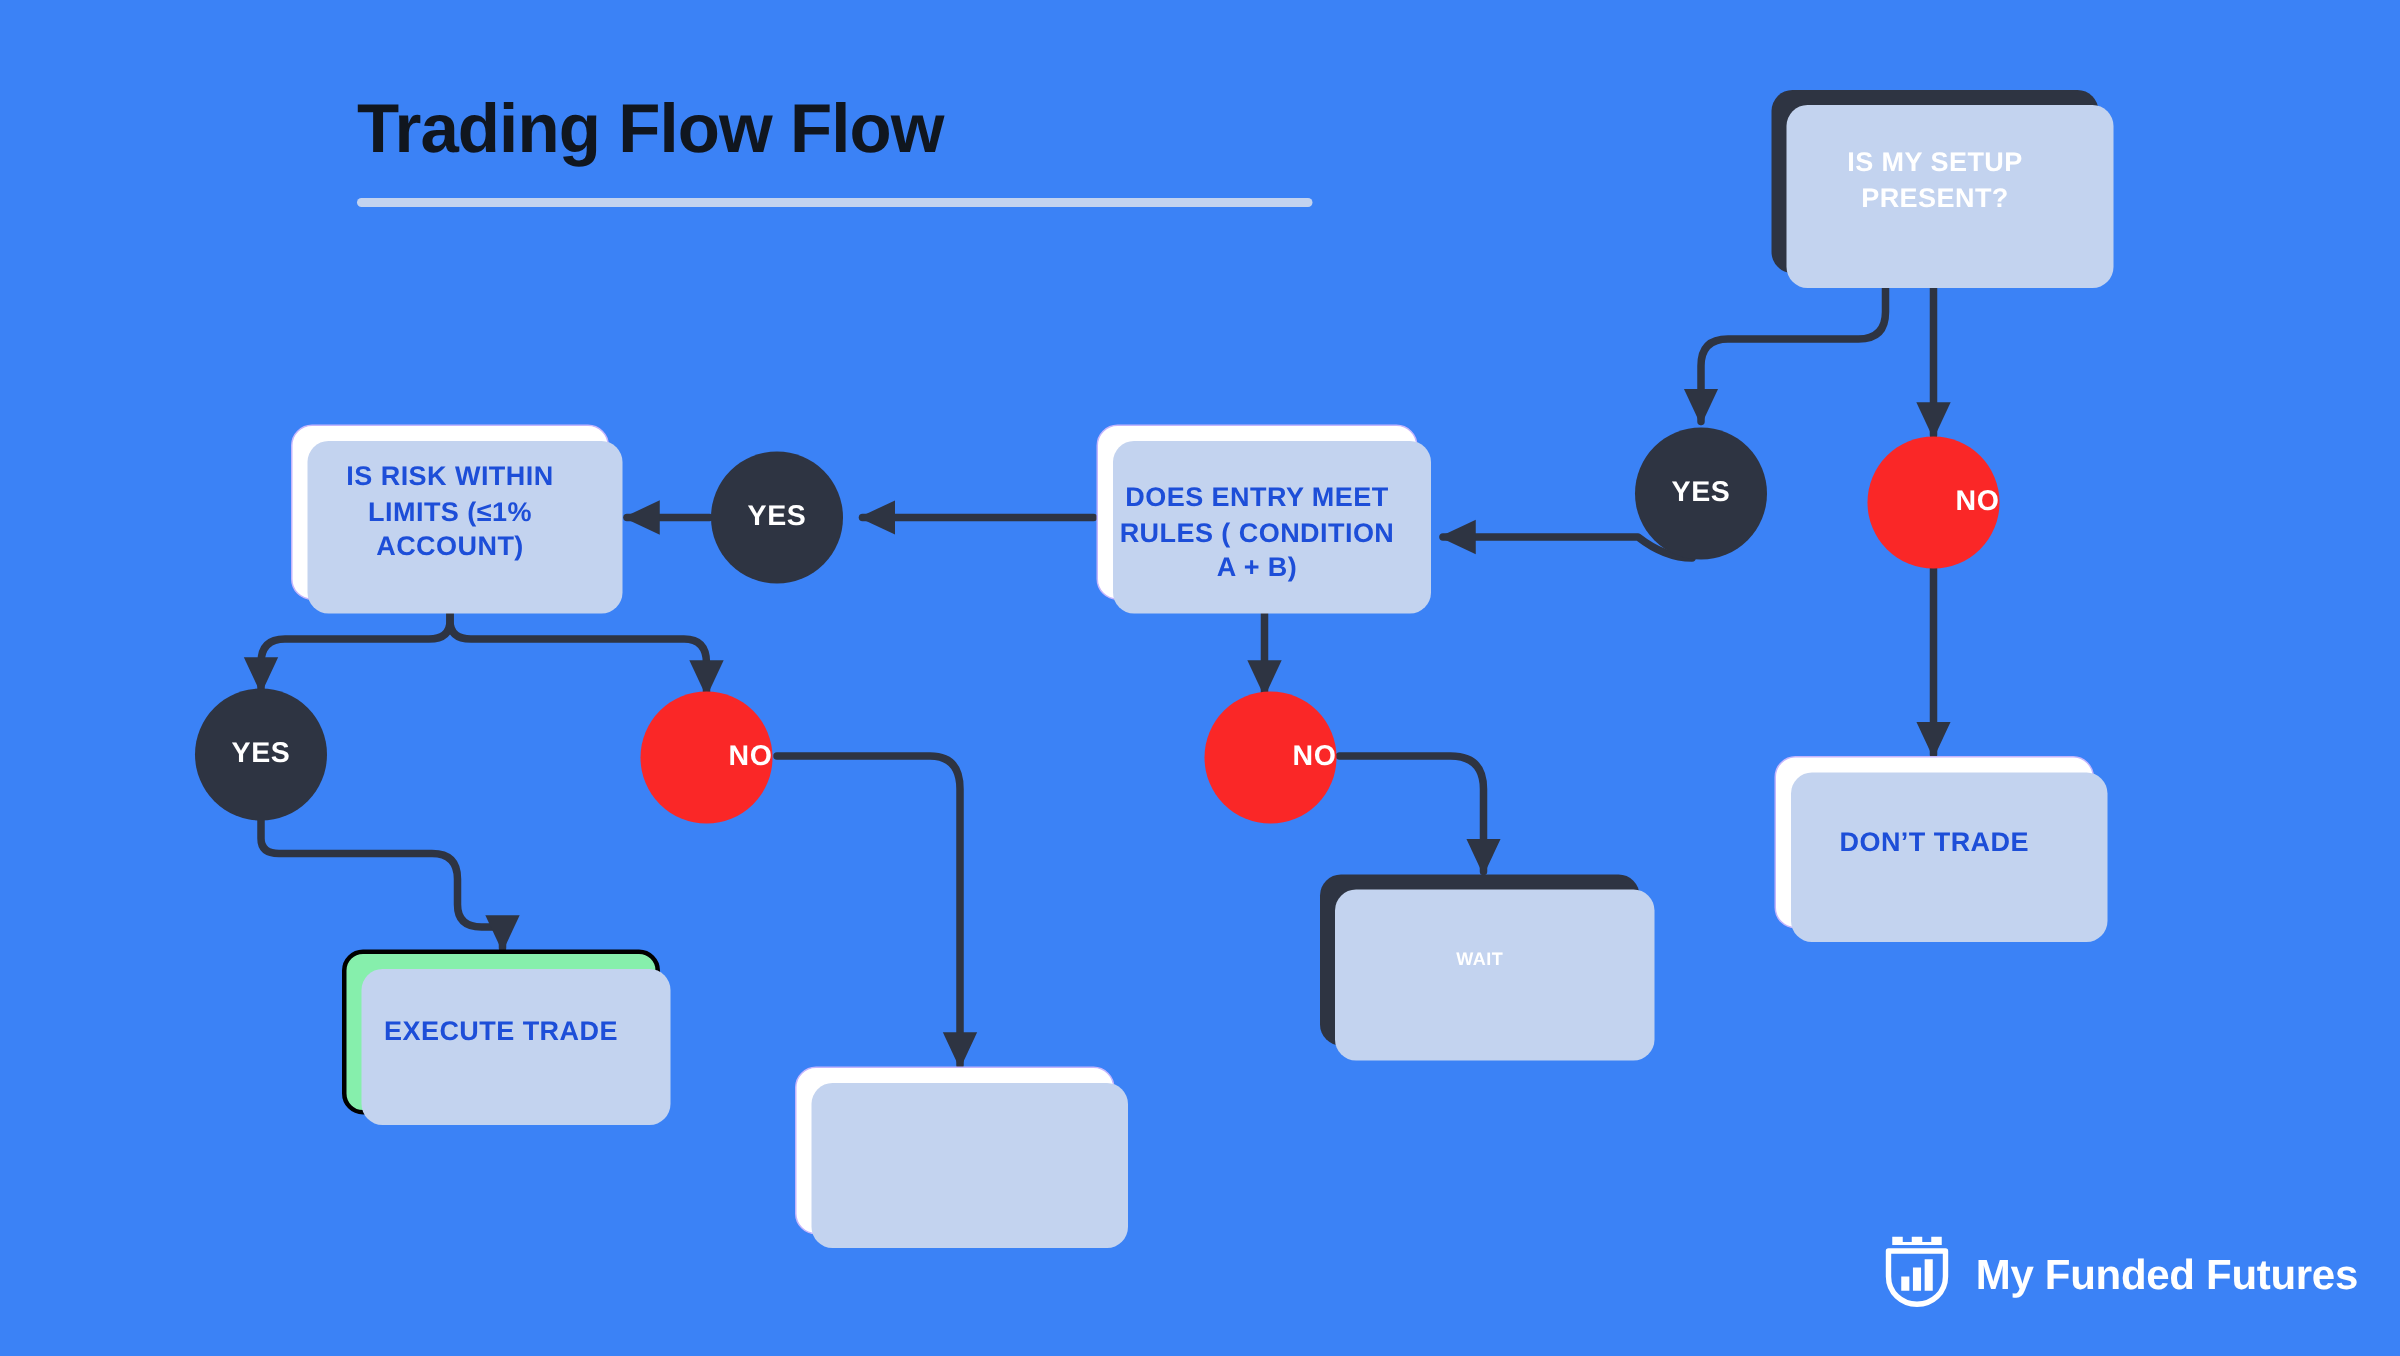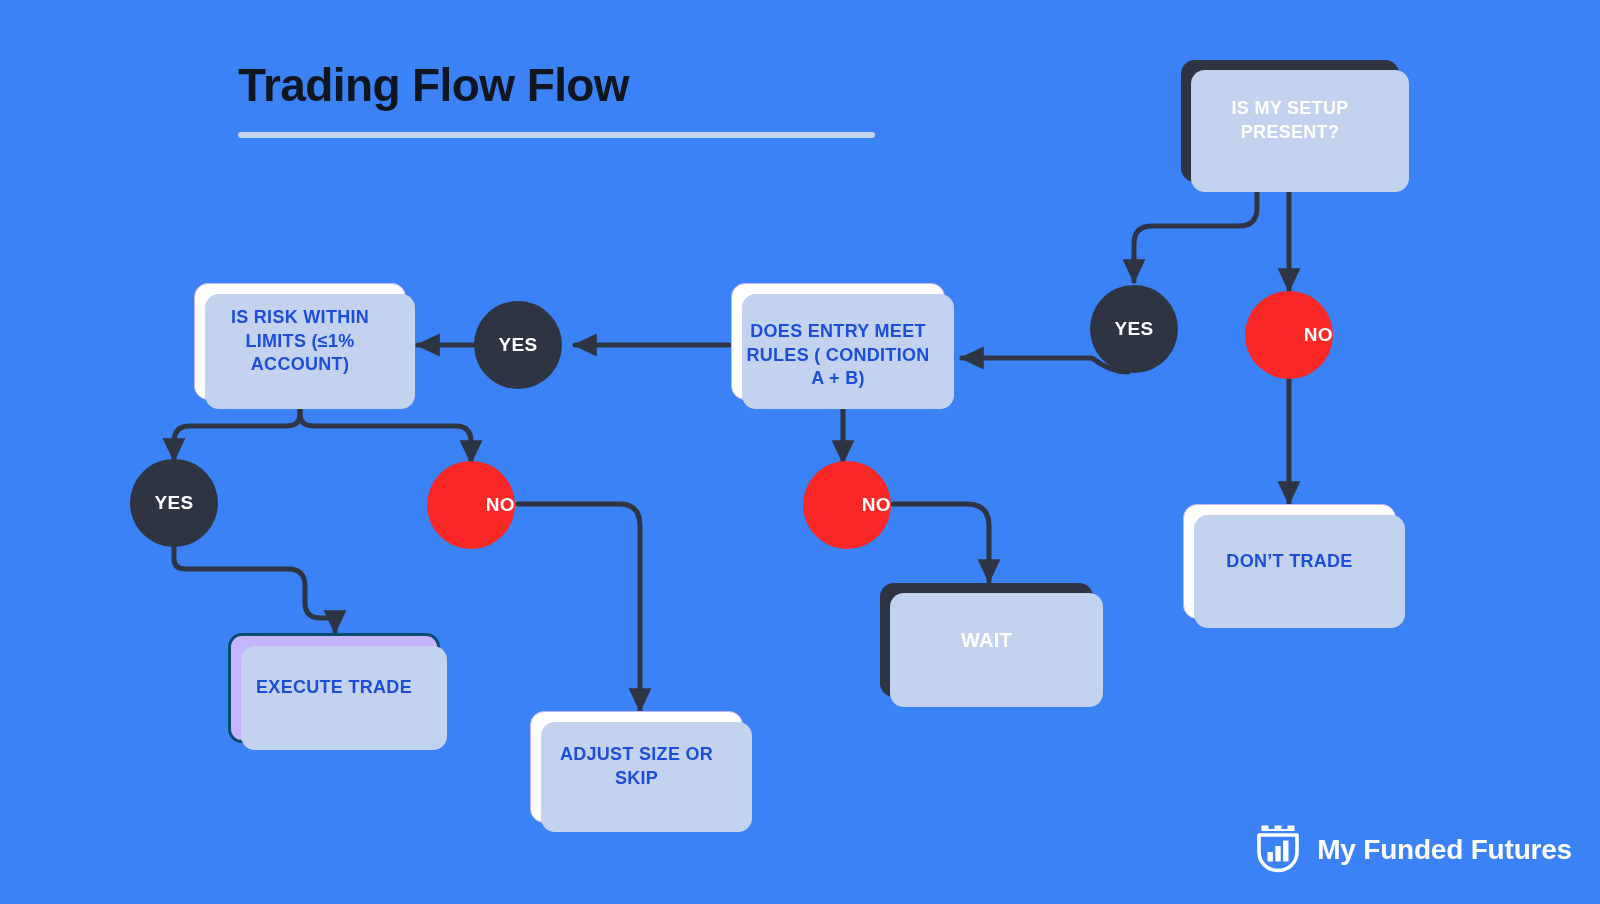--- a/index.html
+++ b/index.html
@@ -60,21 +60,21 @@
     font-weight: 700;
     letter-spacing: 0.3px;
     line-height: 1.32;
     padding: 0 14px;
   }
 
   .node.dark { background: #2e3442; }
   .node.dark .label { color: #ffffff; }
   .node.white { background: #ffffff; border: 1px solid #c4b5fd; }
   .node.white .label { color: #1d4ed8; }
-  .node.green { background: #c4b5fd; border: 3px solid #0c4a6e; text-align: right; }
+  .node.green { background: #86efac; border: 3px solid #000000; text-align: right; }
   .node.green .label { color: #1d4ed8; }
 
   
   .circle {
     position: absolute;
     border-radius: 50%;
     display: flex;
     align-items: center;
     justify-content: center;
     z-index: 4;
@@ -164,26 +164,25 @@
     <span class="label" style="font-size:18px;">IS RISK WITHIN LIMITS (≤1% ACCOUNT)</span>
   </div>
 
   <div class="node green" style="left:228px; top:633px; width:212px; height:110px;">
     <span class="shadow"></span>
     <span class="label" style="font-size:18px;">EXECUTE TRADE</span>
   </div>
 
   <div class="node white" style="left:530px; top:711px; width:213px; height:112px;">
     <span class="shadow"></span>
-    <span class="label" style="font-size:18px;">ADJUST SIZE OR SKIP</span>
   </div>
 
   <div class="node dark" style="left:880px; top:583px; width:213px; height:114px;">
     <span class="shadow"></span>
-    <span class="label" style="font-size:20px;">WAIT</span>
+    <span class="label" style="font-size:12px;">WAIT</span>
   </div>
 
   <div class="node white" style="left:1183px; top:504px; width:213px; height:115px;">
     <span class="shadow"></span>
     <span class="label" style="font-size:18px;">DON’T TRADE</span>
   </div>
 
   <div class="circle yes" style="left:1090px; top:285px; width:88px; height:88px;">
     <span class="label">YES</span>
   </div>

